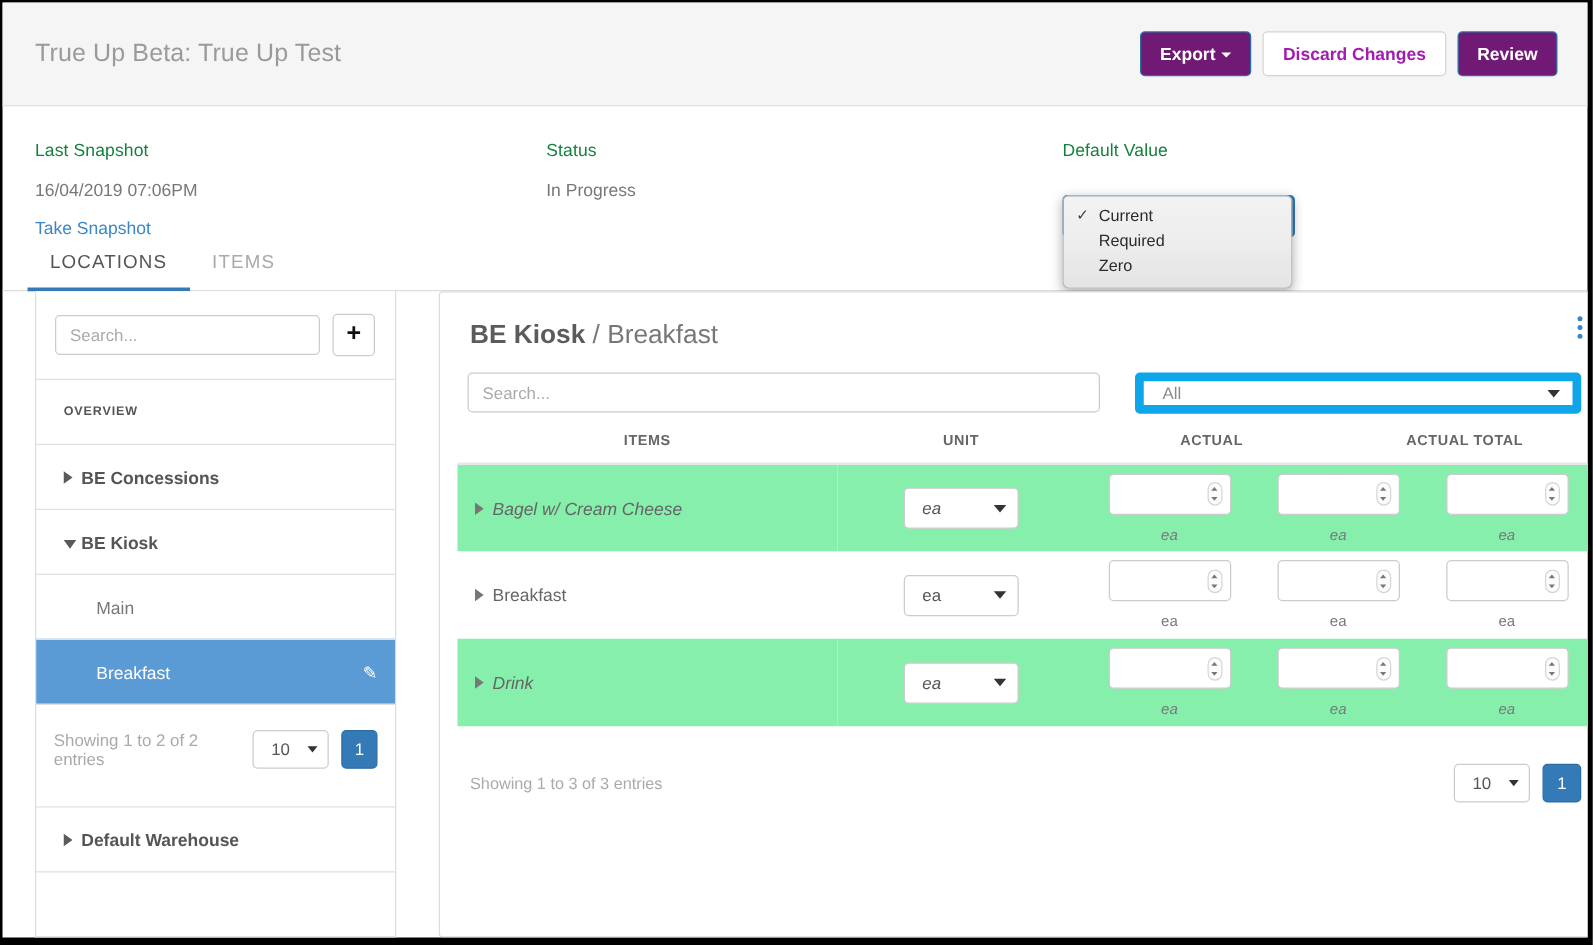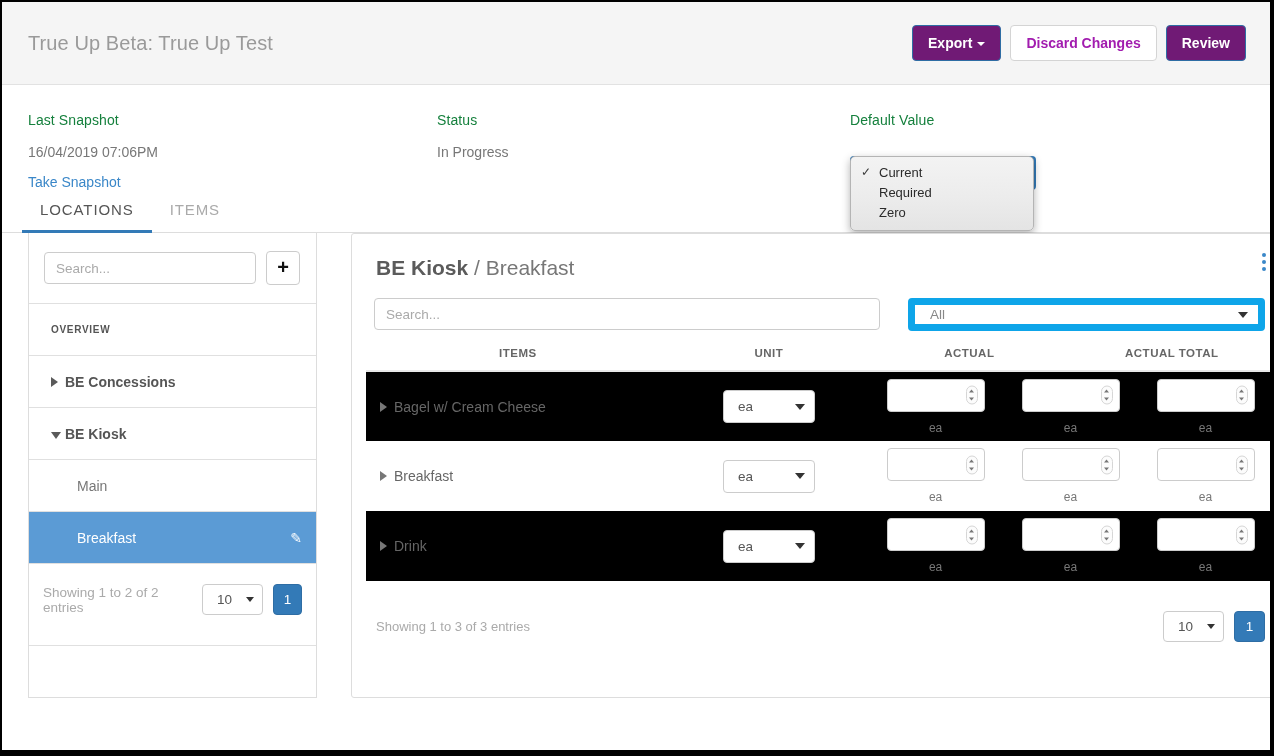--- a/index.html
+++ b/index.html
@@ -331,21 +331,21 @@
   }
   th.c-items { width: 300px; }
   th.c-unit { width: 196px; }
   th.c-actual { width: 200px; }
   th.c-total { width: 200px; }
   table.dt tbody td {
     padding: 0;
     vertical-align: middle;
     height: 70px;
   }
-  tr.stripe td { background: #000000; }
+  tr.stripe td { background: #86efac; font-style: italic; }
   .item-cell {
     font-size: 14px;
     color: #666;
     padding-left: 14px;
     display: flex;
     align-items: center;
   }
   .item-cell .tri { border-left-color: #777; }
   .cell-center { display: flex; justify-content: center; }
   .unit-select {
@@ -484,20 +484,24 @@
 
       <div class="sb-footer">
         <span class="entries-text">Showing 1 to 2 of 2 entries</span>
         <div class="mini-select">
           <span>10</span>
           <span class="cv"></span>
         </div>
         <div class="page-btn">1</div>
       </div>
 
+      <div class="tree-item group">
+        <span class="tri"></span>
+        <span>Default Warehouse</span>
+      </div>
 
       <div class="tree-item"></div>
     </div>
 
     <div class="panel">
       <div class="kebab">
         <i></i>
         <i></i>
         <i></i>
       </div>

